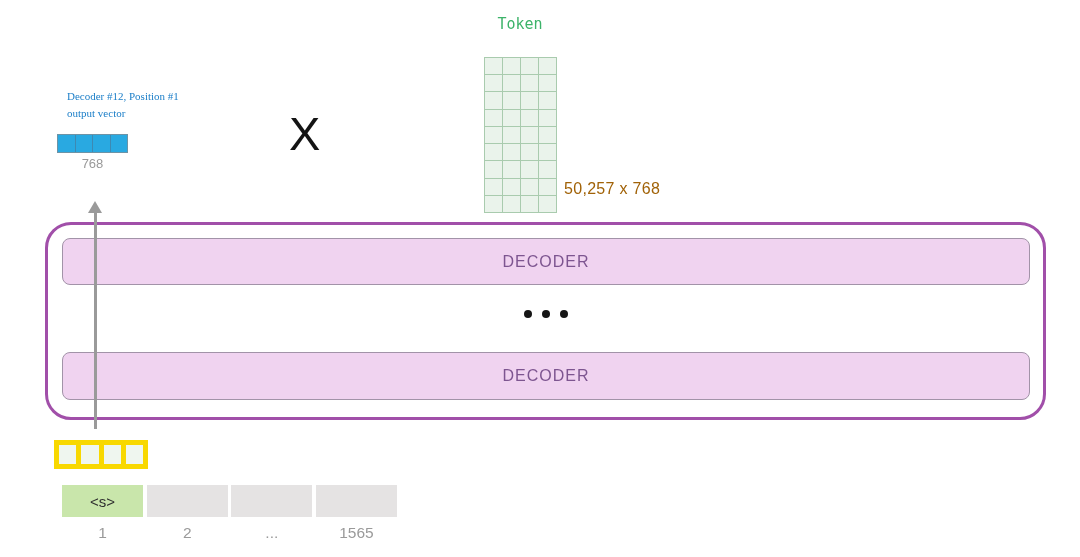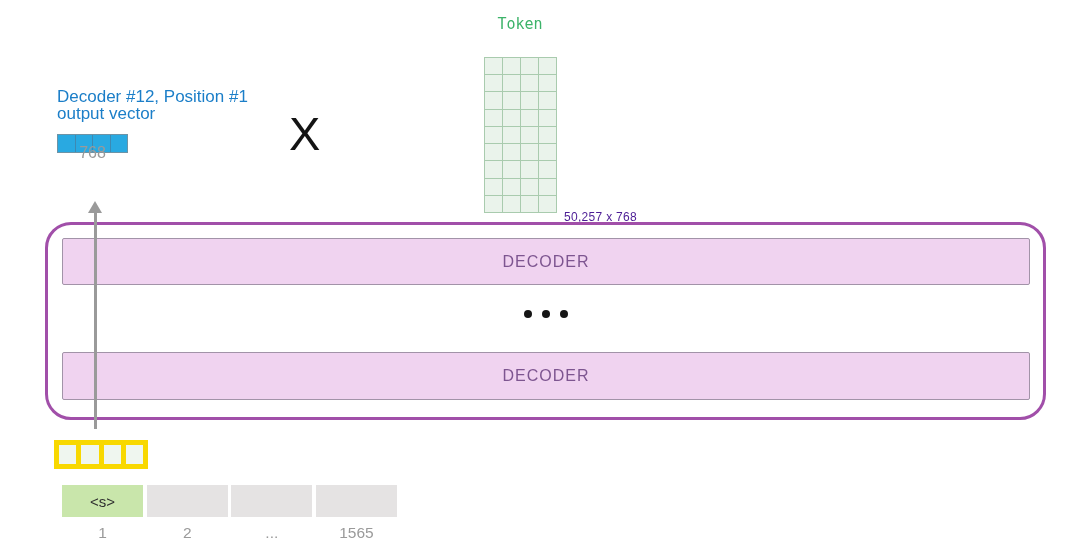--- a/index.html
+++ b/index.html
@@ -32,50 +32,50 @@
     border-top: 1px solid #a9cbae;
     border-left: 1px solid #a9cbae;
   }
   .te-cell {
     background: #eaf3eb;
     border-right: 1px solid #a9cbae;
     border-bottom: 1px solid #a9cbae;
   }
 
   .dims-label {
-    left: 564px; top: 210px;
-    color: #4c1d95;
-    font-size: 12px;
+    left: 564px; top: 180px;
+    color: #a16207;
+    font-size: 16px;
     font-weight: 500;
     letter-spacing: 0.3px;
   }
 
   
   .ov-label {
-    left: 57px; top: 88px;
-    font-family: Liberation Sans, sans-serif;
-    font-size: 17px; line-height: 17px;
+    left: 67px; top: 88px;
+    font-family: Liberation Serif, serif;
+    font-size: 11px; line-height: 17px;
     color: #1b7ec8;
     white-space: pre-line;
   }
   .ov-vector {
     left: 57px; top: 134px; width: 71px; height: 19px;
     display: flex;
     border: 1px solid #6d93a6;
   }
   .ov-cell {
     flex: 1;
     background: #29a9e1;
     border-right: 1px solid #3d89b2;
   }
   .ov-cell:last-child { border-right: none; }
   .ov-size {
-    left: 57px; top: 144px; width: 71px;
+    left: 57px; top: 156px; width: 71px;
     text-align: center;
-    color: #9a9a9a; font-size: 16px;
+    color: #9a9a9a; font-size: 13px;
   }
 
   .mult-x {
     left: 289px; top: 110px;
     font-size: 47px;
     font-weight: 400;
     color: #141414;
     line-height: 1;
   }
 
@@ -83,21 +83,21 @@
   .stack-container {
     left: 45px; top: 222px; width: 1001px; height: 198px;
     border: 3px solid #a14fa9;
     border-radius: 26px;
     background: transparent;
   }
   .decoder-box {
     left: 62px; width: 968px; height: 47px;
     background: #f0d3f0;
     border: 1.5px solid #a293a8;
-    border-radius: 2px;
+    border-radius: 8px;
     display: flex; align-items: center; justify-content: center;
   }
   .decoder-box.first { top: 238px; }
   .decoder-box.last  { top: 352px; height: 48px; }
   .decoder-label {
     color: #7d5590;
     font-size: 16px;
     letter-spacing: 1px;
   }
   .ellipsis {

